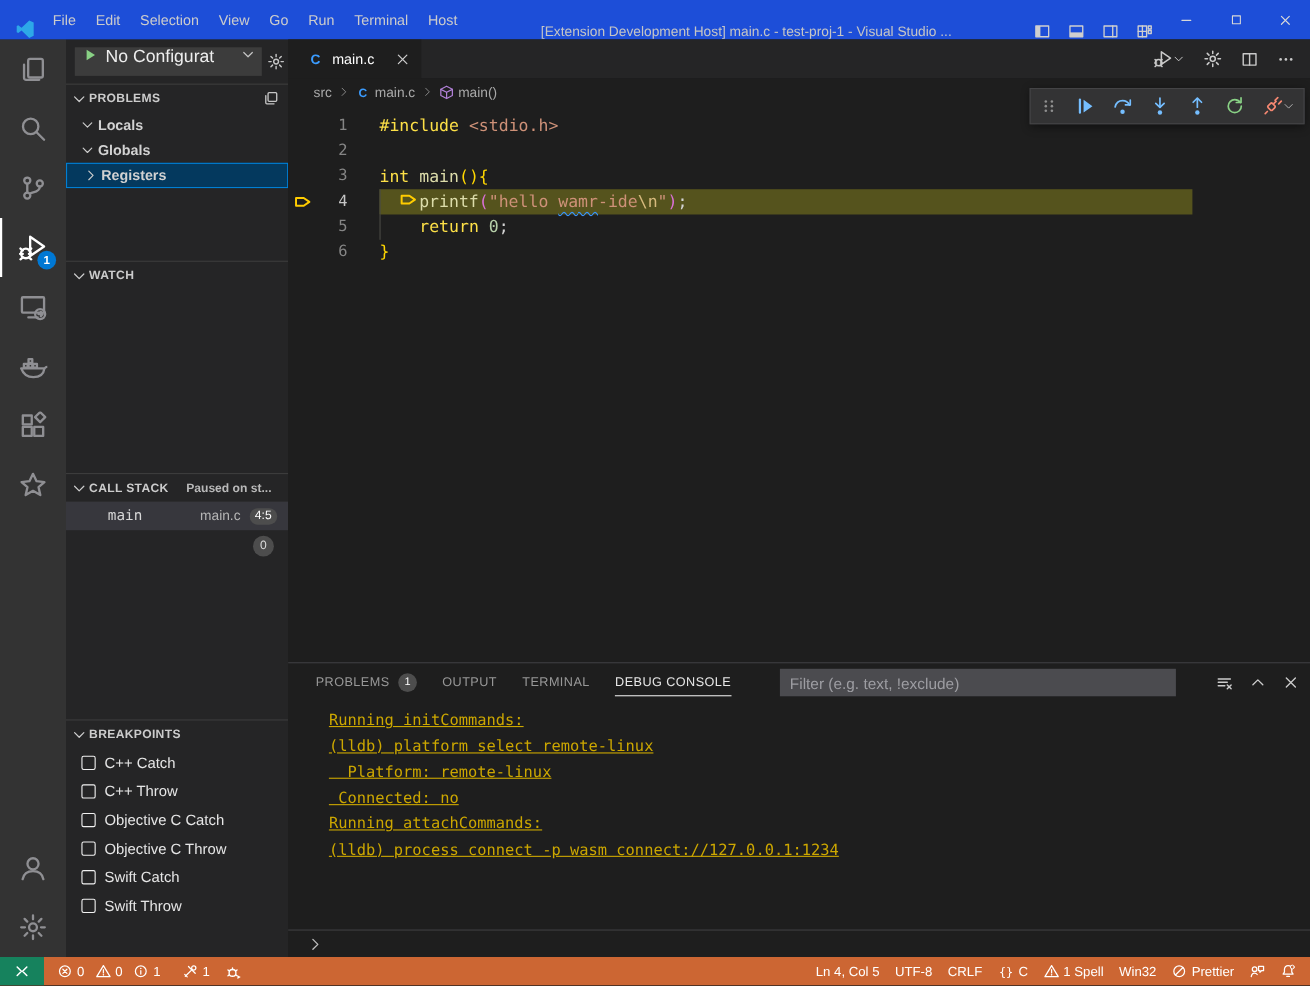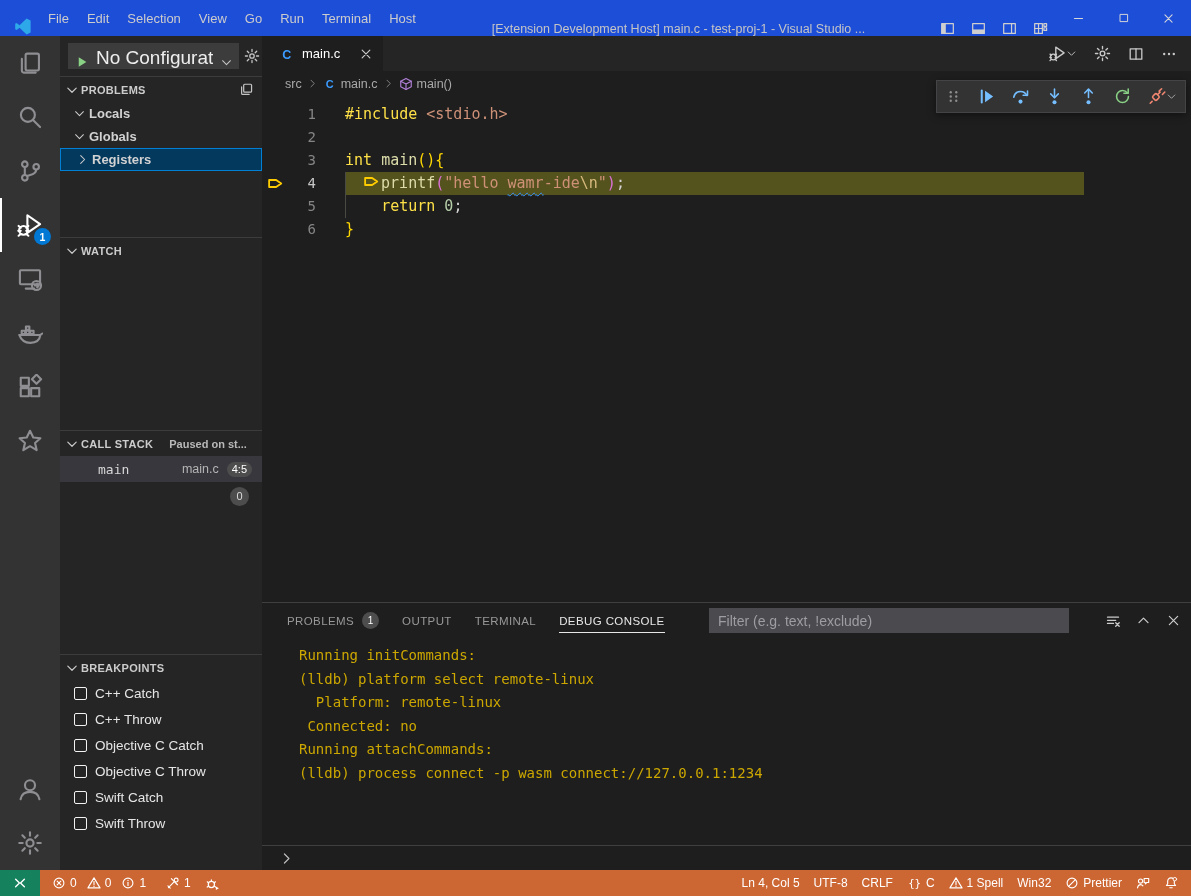--- a/index.html
+++ b/index.html
@@ -21,21 +21,21 @@
   
   .main{display:flex;height:834px;}
   .activitybar{width:60px;background:#333333;display:flex;flex-direction:column;justify-content:space-between;}
   .ab-item{height:54px;display:flex;align-items:center;justify-content:center;color:#8f8f93;position:relative;cursor:pointer;}
   .ab-item.active{color:#ffffff;box-shadow:inset 2px 0 0 #ffffff;}
   .ab-badge{position:absolute;right:9px;bottom:7px;background:#0078d4;color:#fff;border-radius:50%;width:17px;height:17px;font-size:10.5px;display:flex;align-items:center;justify-content:center;font-weight:bold;}
 
   
   .sidebar{width:202px;background:#252526;display:flex;flex-direction:column;font-size:13px;}
   .sb-toolbar{height:40px;display:flex;align-items:center;padding:0 3px 0 8px;gap:5px;flex:none;}
-  .config-dd{flex:1;height:26px;background:#3c3c3c;display:flex;align-items:flex-end;padding:0 6px 0 7px;gap:7px;color:#eeeeee;font-size:19px;cursor:pointer;}
+  .config-dd{flex:1;height:26px;background:#3c3c3c;display:flex;align-items:flex-start;padding:0 6px 0 7px;gap:7px;color:#eeeeee;font-size:16px;cursor:pointer;}
   .config-dd .lbl{flex:1;white-space:nowrap;overflow:hidden;}
   .sec{border-top:1px solid #3c3c3c;flex:none;display:flex;flex-direction:column;overflow:hidden;}
   .sec-h{height:25px;display:flex;align-items:center;padding:0 8px 0 5px;gap:2px;color:#cccccc;cursor:pointer;flex:none;}
   .sec-h .t{font-weight:bold;font-size:11px;letter-spacing:.3px;}
   .sec-h .hint{margin-left:14px;font-weight:bold;font-size:11px;color:#b9b9b9;white-space:nowrap;overflow:hidden;}
   .sec-h .act{margin-left:auto;color:#c5c5c5;}
   .tree-row{height:23px;display:flex;align-items:center;padding-left:13px;gap:3px;color:#d2d2d2;font-weight:bold;cursor:pointer;}
   .tree-row.selected{background:#04395e;outline:1px solid #007fd4;outline-offset:-1px;padding-left:16px;}
   .cs-frame{height:26px;background:#37373d;display:flex;align-items:center;padding:0 10px 0 38px;cursor:pointer;}
   .cs-name{font-family:"DejaVu Sans Mono",monospace;font-size:13px;color:#d8d8d8;}
@@ -74,21 +74,21 @@
   .panel{height:268px;border-top:1px solid #3f3f42;display:flex;flex-direction:column;flex:none;}
   .panel-head{height:35px;display:flex;align-items:center;padding:0 10px 0 25px;gap:23px;flex:none;}
   .panel-tab{font-size:11.5px;letter-spacing:.4px;color:#989898;display:flex;align-items:center;gap:8px;height:100%;position:relative;cursor:pointer;white-space:nowrap;justify-content:flex-end;}
   .panel-tab.active{color:#e7e7e7;}
   .panel-tab.active::after{content:"";position:absolute;left:0;right:0;bottom:5px;height:1px;background:#e7e7e7;}
   .ptab-badge{background:#4d4d4d;color:#ffffff;border-radius:50%;width:17px;height:17px;font-size:10px;display:flex;align-items:center;justify-content:center;}
   .filter-input{margin-left:auto;width:360px;height:25px;background:#4b4b4f;border:none;outline:none;color:#e0e0e0;font-size:14px;padding:0 9px;font-family:"Liberation Sans",sans-serif;}
   .filter-input::placeholder{color:#9d9da2;}
   .panel-actions{display:flex;align-items:center;gap:15px;color:#cccccc;margin-left:13px;}
   .console{flex:1;padding:6px 0 0 37px;font-family:"DejaVu Sans Mono",monospace;font-size:14px;overflow:hidden;}
-  .console-line{height:23.5px;line-height:23.5px;color:#cca700;white-space:pre;}
+  .console-line{height:23.5px;line-height:23.5px;color:#cca700;white-space:pre;text-decoration:underline;}
   .console-input{height:25px;border-top:1px solid #3f3f42;display:flex;align-items:center;padding-left:17px;color:#bdbdbd;flex:none;cursor:text;}
 
   
   .statusbar{height:26px;background:#cc6633;display:flex;align-items:center;color:#ffffff;font-size:12px;}
   .sb-remote{background:#16825d;height:100%;display:flex;align-items:center;padding:0 13px;margin-right:5px;cursor:pointer;}
   .sb-item{display:flex;align-items:center;gap:4px;padding:0 7px;height:100%;cursor:pointer;white-space:nowrap;}
   .sb-item .gap{width:2px;}
   .sb-right{margin-left:auto;display:flex;align-items:center;height:100%;padding-right:6px;}
 </style>
 </head>

